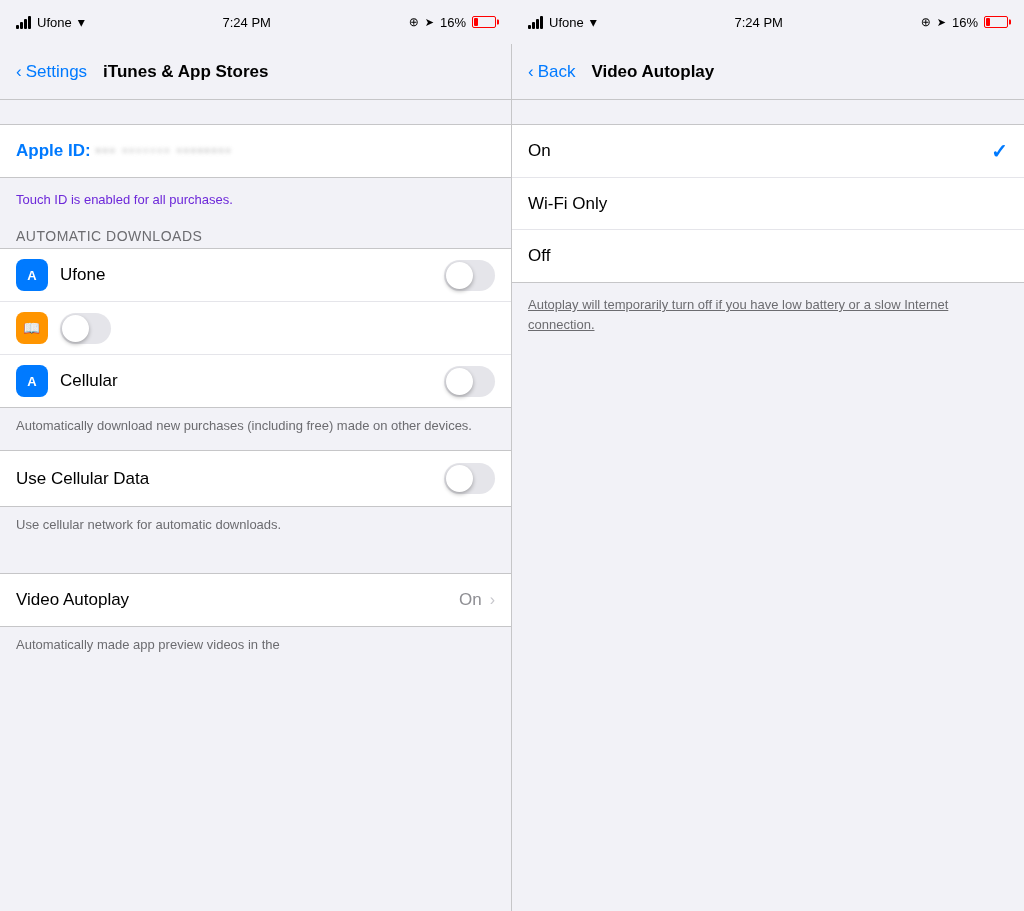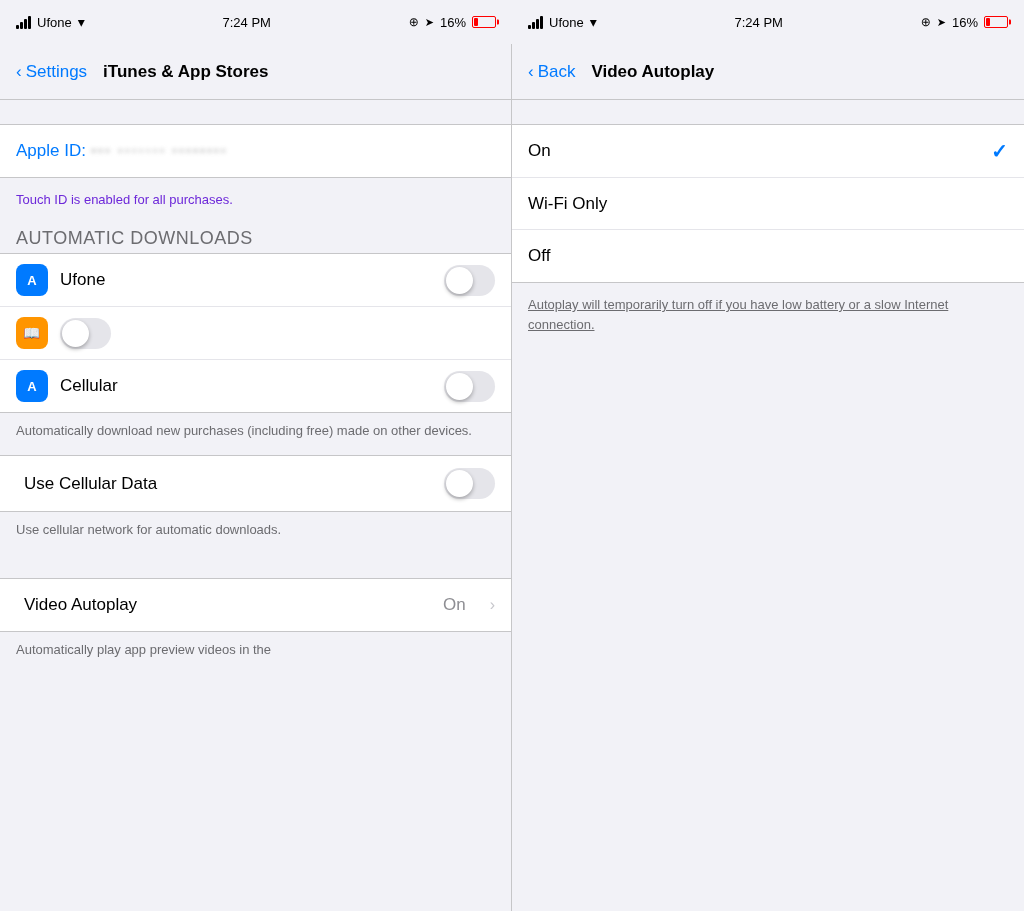--- a/index.html
+++ b/index.html
@@ -131,35 +131,36 @@
     
     .apple-id-section {
       background: #fff;
       padding: 16px;
       border-top: 1px solid #c6c6c8;
       border-bottom: 1px solid #c6c6c8;
     }
     .apple-id-text {
       color: #007aff;
       font-size: 17px;
+      font-weight: bold;
     }
 
     
     .info-section {
       padding: 12px 16px;
     }
     .info-text {
       font-size: 13px;
       color: #6d28d9;
     }
 
     
     .section-header {
       padding: 8px 16px 4px;
-      font-size: 18px;
+      font-size: 14px;
       color: #6c6c70;
       text-transform: uppercase;
       letter-spacing: 0.5px;
     }
 
     
     .settings-group {
       background: #fff;
       border-top: 1px solid #c6c6c8;
       border-bottom: 1px solid #c6c6c8;
@@ -229,22 +230,21 @@
       background: #fff;
       border-top: 1px solid #c6c6c8;
       border-bottom: 1px solid #c6c6c8;
       margin-top: 24px;
     }
     .standalone-row {
       display: flex;
       align-items: center;
       padding: 12px 16px;
       min-height: 52px;
-      gap: 20px;
-      margin-left: 8px;
+      gap: 4px;
     }
     .chevron {
       color: #c7c7cc;
       font-size: 16px;
     }
     .row-value {
       font-size: 17px;
       color: #8e8e93;
       margin-right: 4px;
     }
@@ -455,21 +455,21 @@
 
       <div class="standalone-group">
         <div class="standalone-row">
           <span class="row-label">Video Autoplay</span>
           <span class="row-value">On</span>
           <span class="chevron">›</span>
         </div>
       </div>
 
       <div class="desc-section">
-        <span class="desc-text">Automatically play app preview videos in the</span>
+        <span class="desc-text">Automatically made app preview videos in the</span>
       </div>
     </div>
   </div>
 
   <div class="right-pane">
     <div class="right-nav-bar">
       <div class="nav-back">
         <span>‹</span>
         <span>Back</span>
       </div>

